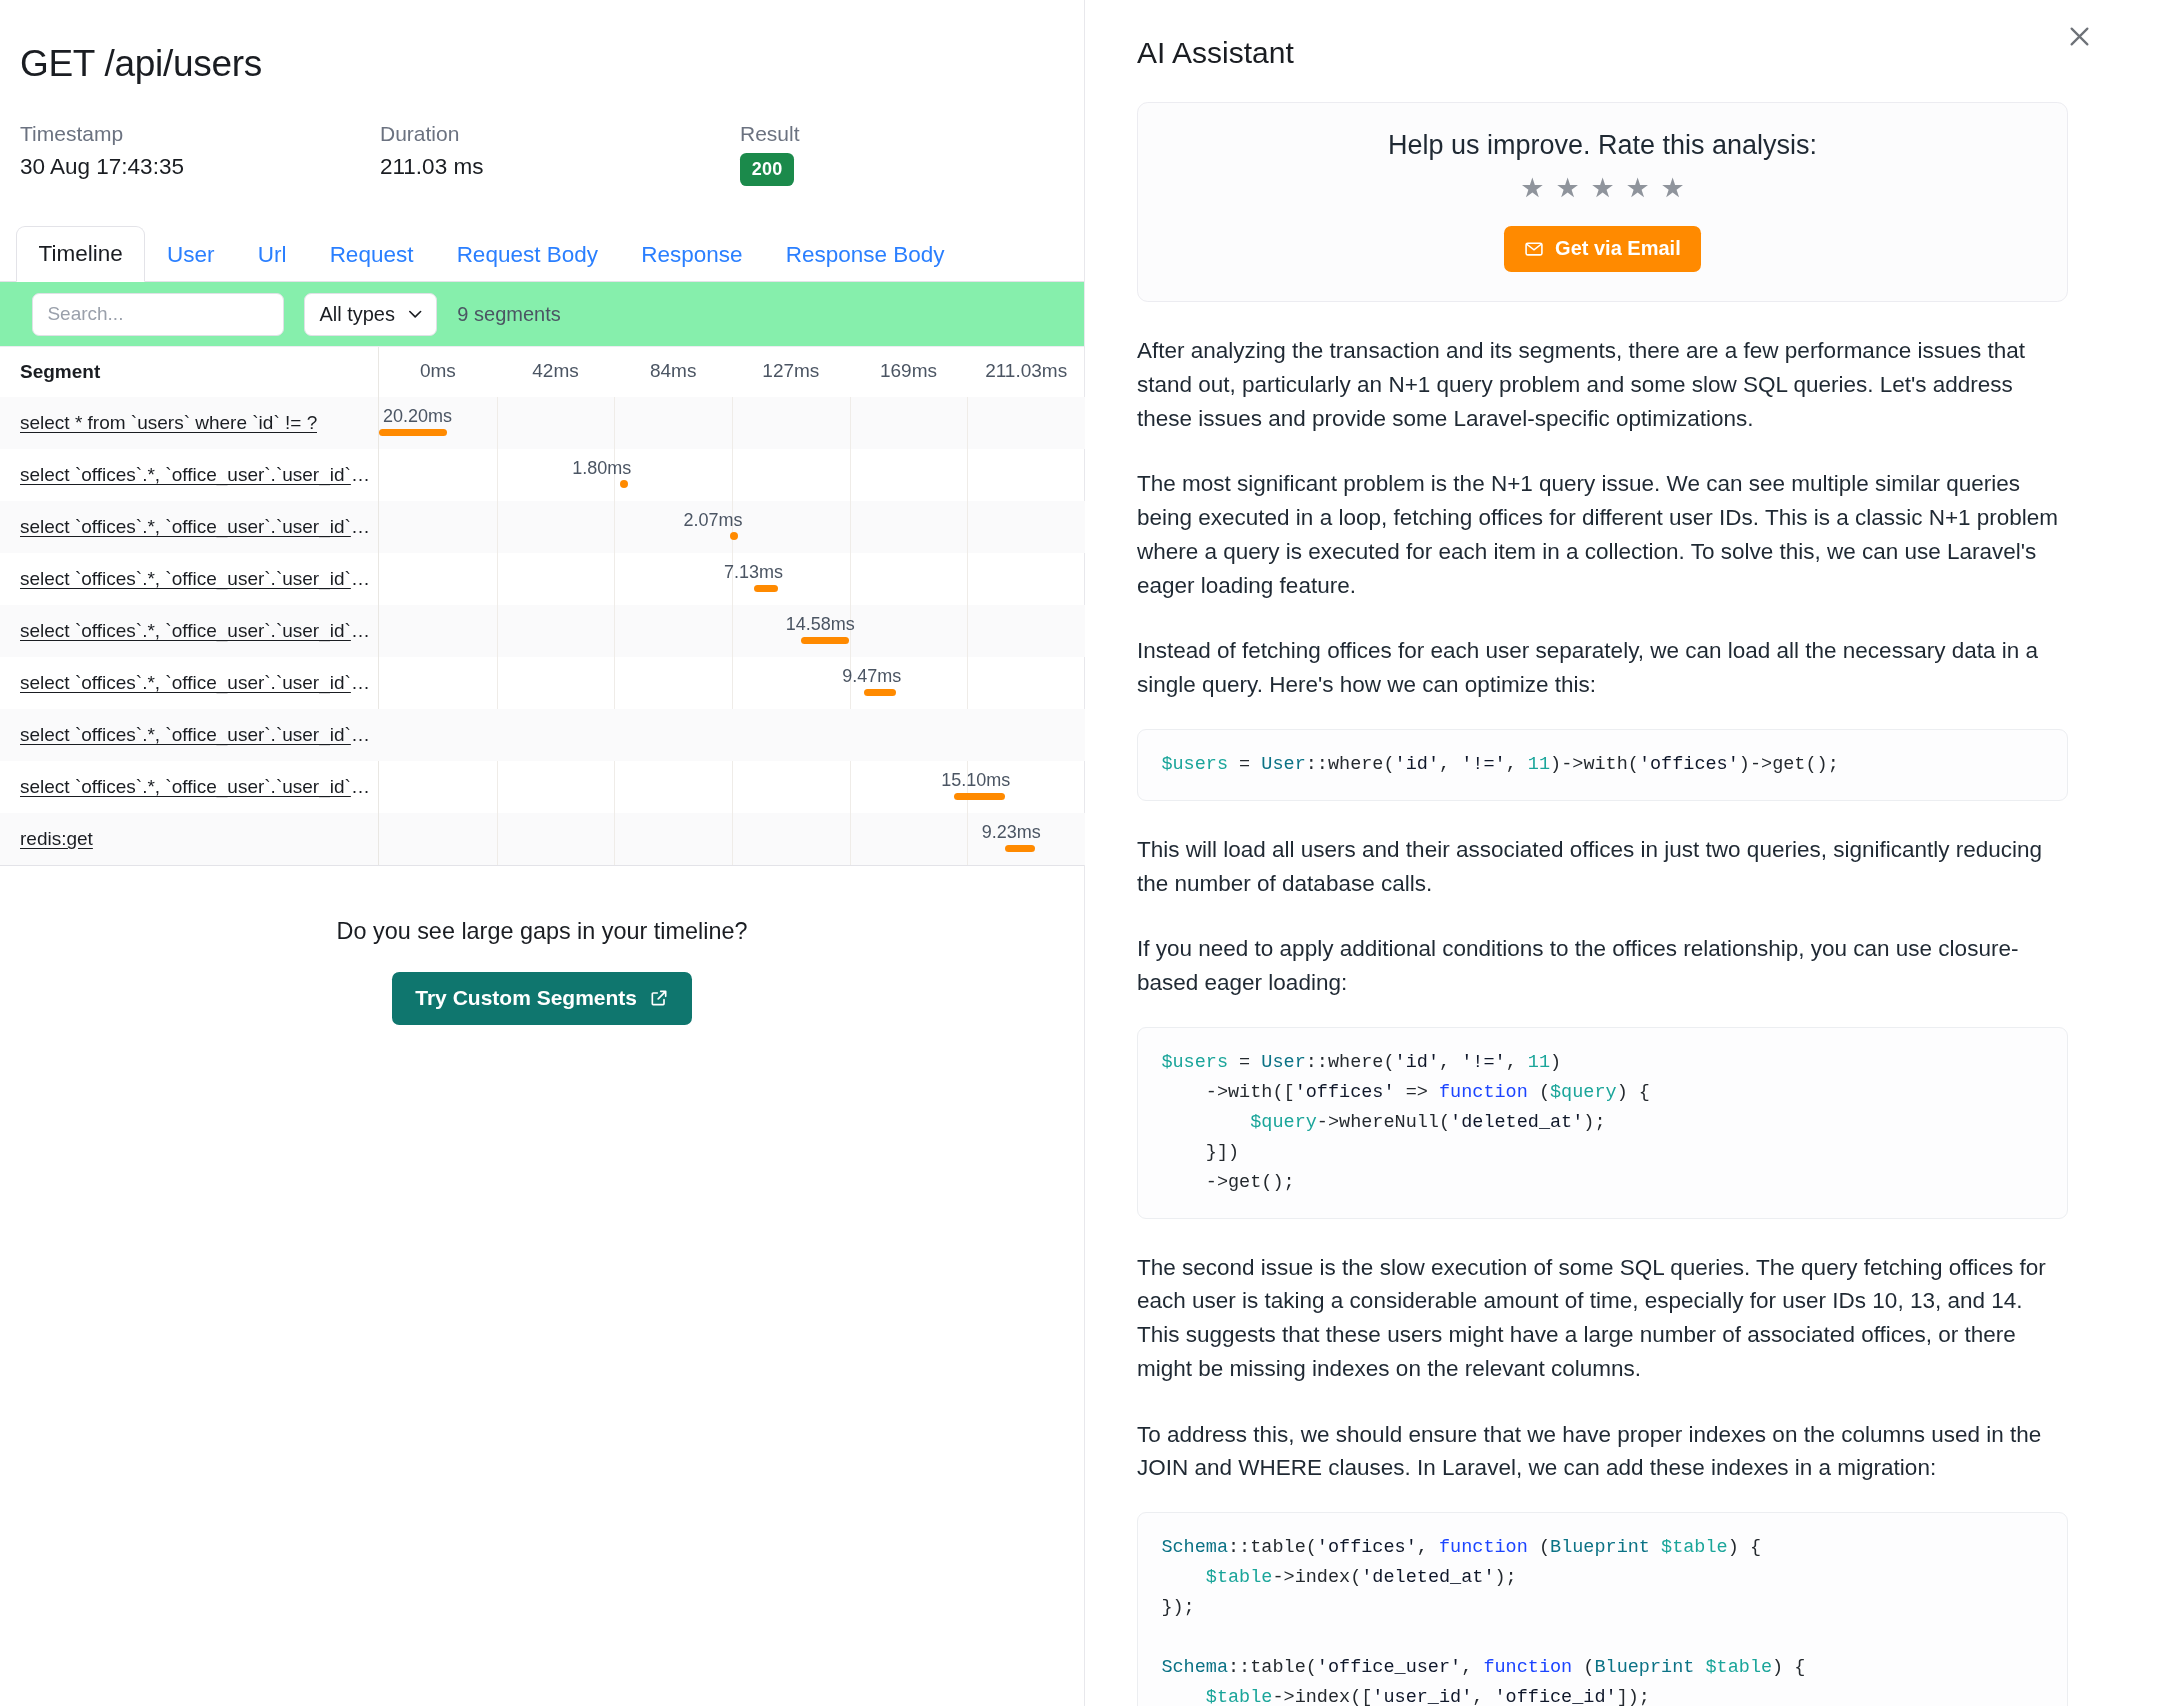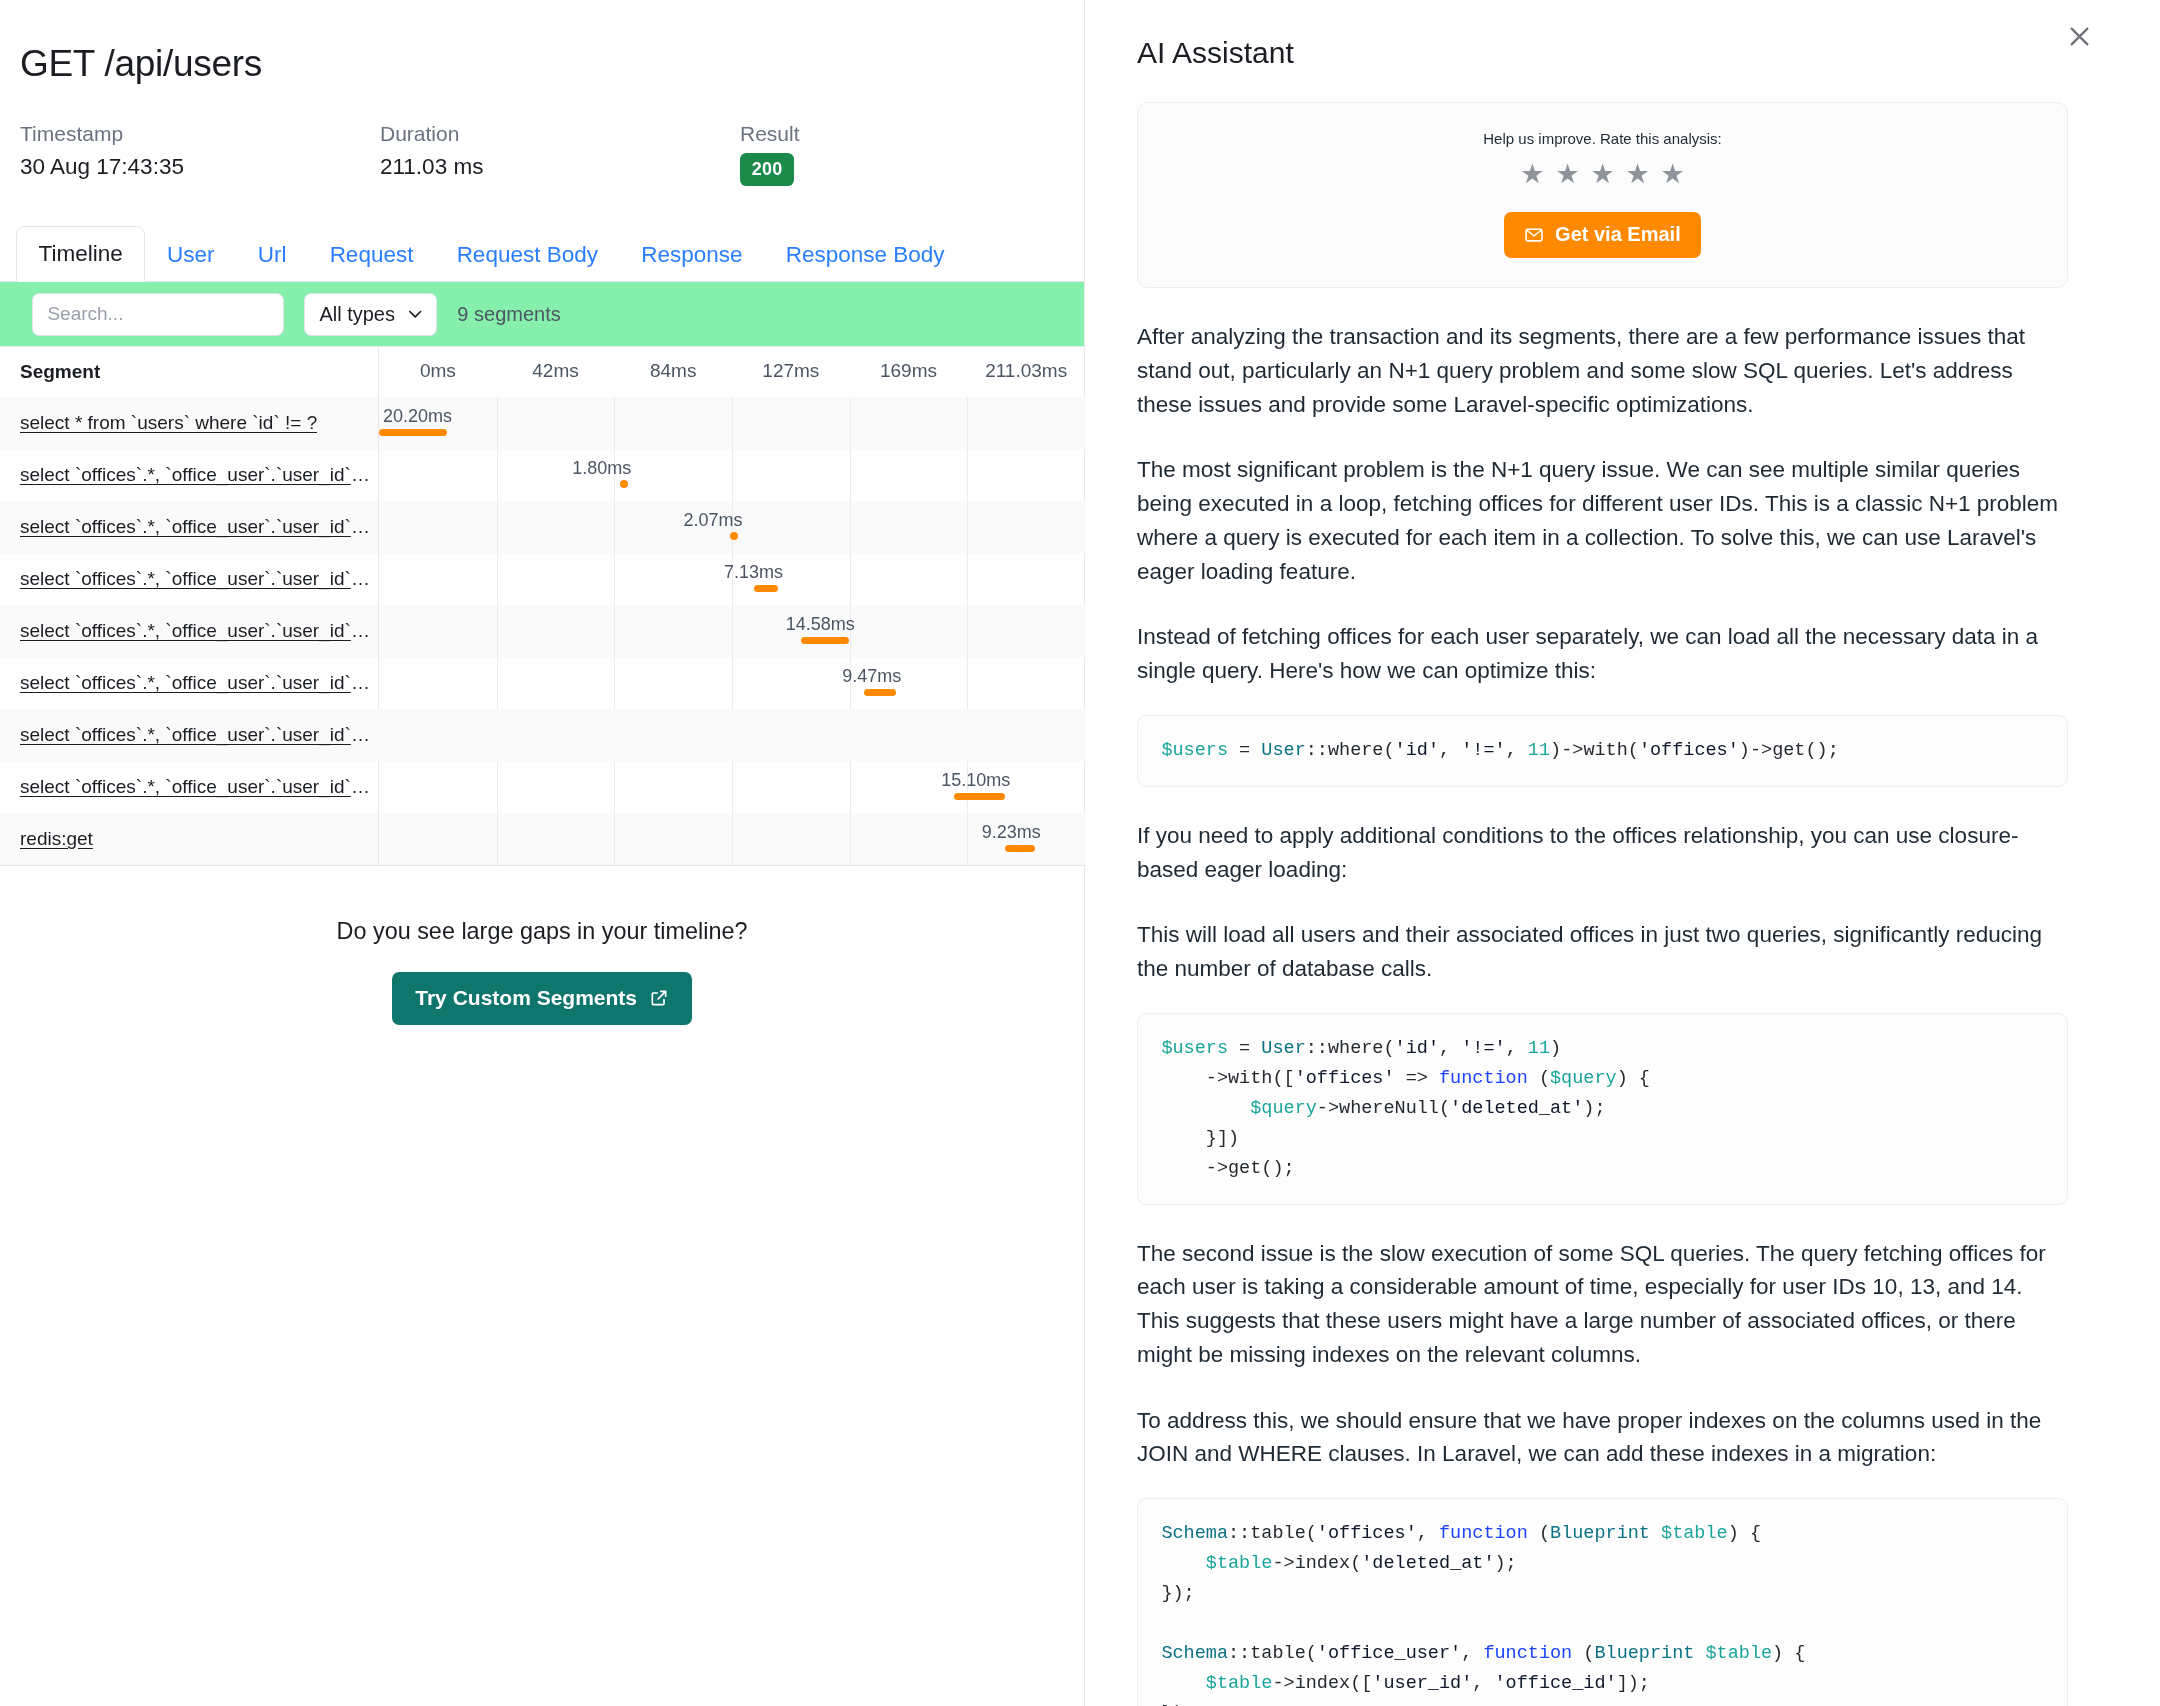--- a/index.html
+++ b/index.html
@@ -227,21 +227,21 @@
     padding: 36px 0 0 20px;
   }
   .rate-card {
     margin: 32px 20px 0 20px;
     border: 0.9px solid #ececf1;
     border-radius: 10.8px;
     background: #fcfcfd;
     padding: 27px 0 29px;
     text-align: center;
   }
-  .rate-text { font-size: 15px; color: #1f2933; }
+  .rate-text { font-size: 27px; color: #1f2933; }
   .stars { margin-top: 14.4px; display: flex; justify-content: center; gap: 10.8px; }
   .star { font-size: 27px; color: #8f949c; cursor: pointer; line-height: 1; }
   .email-btn {
     margin-top: 23.4px;
     display: inline-flex;
     align-items: center;
     gap: 10.8px;
     background: #ff8a00;
     color: #fff;
     font-size: 20px;
@@ -517,22 +517,22 @@
 
     <div class="ai-body">
       <p class="para">After analyzing the transaction and its segments, there are a few performance issues that stand out, particularly an N+1 query problem and some slow SQL queries. Let's address these issues and provide some Laravel-specific optimizations.</p>
       <p class="para">The most significant problem is the N+1 query issue. We can see multiple similar queries being executed in a loop, fetching offices for different user IDs. This is a classic N+1 problem where a query is executed for each item in a collection. To solve this, we can use Laravel's eager loading feature.</p>
       <p class="para">Instead of fetching offices for each user separately, we can load all the necessary data in a single query. Here's how we can optimize this:</p>
 
       <div class="code-card">
         <pre><span class="k-var">$users</span> = <span class="k-cls">User</span>::where(<span class="k-str">'id'</span>, <span class="k-str">'!='</span>, <span class="k-num">11</span>)-&gt;with(<span class="k-str">'offices'</span>)-&gt;get();</pre>
       </div>
 
+      <p class="para">This will load all users and their associated offices in just two queries, significantly reducing the number of database calls.</p>
       <p class="para">If you need to apply additional conditions to the offices relationship, you can use closure-based eager loading:</p>
-      <p class="para">This will load all users and their associated offices in just two queries, significantly reducing the number of database calls.</p>
 
       <div class="code-card">
         <pre><span class="k-var">$users</span> = <span class="k-cls">User</span>::where(<span class="k-str">'id'</span>, <span class="k-str">'!='</span>, <span class="k-num">11</span>)
     -&gt;with([<span class="k-str">'offices'</span> =&gt; <span class="k-kw">function</span> (<span class="k-var">$query</span>) {
         <span class="k-var">$query</span>-&gt;whereNull(<span class="k-str">'deleted_at'</span>);
     }])
     -&gt;get();</pre>
       </div>
 
       <p class="para">The second issue is the slow execution of some SQL queries. The query fetching offices for each user is taking a considerable amount of time, especially for user IDs 10, 13, and 14. This suggests that these users might have a large number of associated offices, or there might be missing indexes on the relevant columns.</p>

